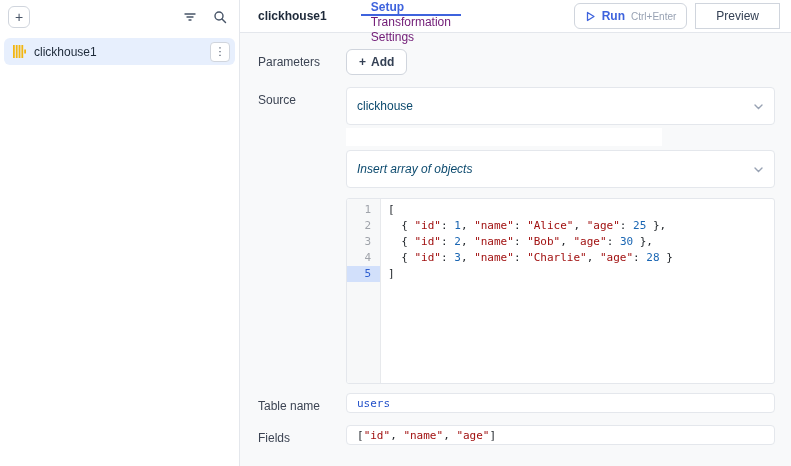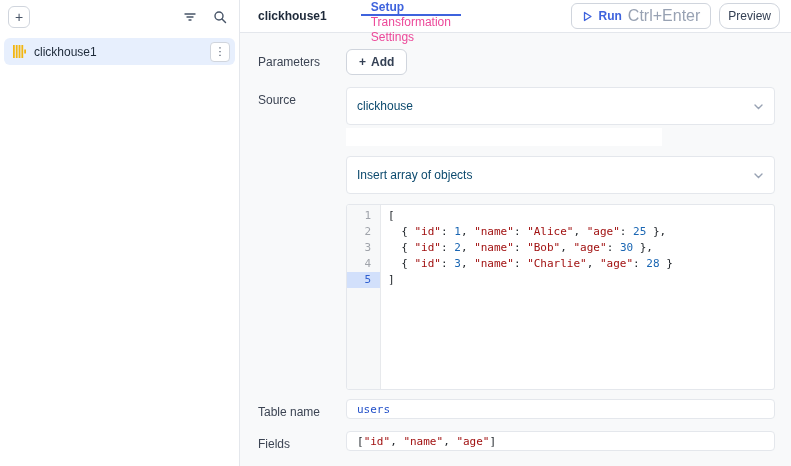--- a/index.html
+++ b/index.html
@@ -17,37 +17,37 @@
   .icon-btn { background:none; border:none; display:flex; align-items:center; cursor:pointer; color:#475467; }
   .query-item { margin:5px 4px 0 4px; height:27px; border-radius:6px; background:#e7effd; display:flex; align-items:center; padding:0 5px 0 9px; gap:8px; cursor:pointer; }
   .query-item .label { font-weight:500; color:#1d2939; }
   .kebab-btn { margin-left:auto; width:20px; height:20px; border:1px solid #d0d5dd; border-radius:4px; background:#fff; color:#475467; font-size:11px; line-height:1; display:flex; align-items:center; justify-content:center; cursor:pointer; }
   .ch-icon { display:flex; align-items:flex-end; }
   
   .main { flex:1; display:flex; flex-direction:column; background:#f8f9fa; min-width:0; }
   .main-header { height:33px; flex-shrink:0; background:#fff; border-bottom:1px solid #e4e7ec; display:flex; align-items:center; padding:0 11px 0 18px; }
   .query-title { font-weight:600; color:#1d2939; white-space:nowrap; }
   .tabs { display:flex; align-items:stretch; height:100%; margin-left:34px;flex-direction:column; }
-  .tab { display:flex; align-items:center; padding:0 10px; color:#ec4899; cursor:pointer; border-bottom:2px solid transparent; margin-bottom:-1px; }
+  .tab { display:flex; align-items:center; padding:0 10px; color:#701a75; cursor:pointer; border-bottom:2px solid transparent; margin-bottom:-1px; }
   .tab.active { color:#3e63dd; font-weight:600; border-bottom-color:#3e63dd; }
   .header-actions { margin-left:auto; display:flex; align-items:center; gap:8px; }
   .run-btn { display:flex; align-items:center; gap:6px; height:26px; padding:0 10px; background:#fff; border:1px solid #d0d5dd; border-radius:6px; cursor:pointer; }
   .run-btn .run-label { color:#3e63dd; font-weight:600; font-size:12px; }
-  .run-btn .run-shortcut { color:#98a2b3; font-size:16px; }
-  .preview-btn { height:26px; padding:0 8px; background:#fff; border:1px solid #d0d5dd; border-radius:9px; color:#344054; font-weight:500; font-size:12px; cursor:pointer; }
+  .run-btn .run-shortcut { color:#98a2b3; font-size:10px; }
+  .preview-btn { height:26px; padding:0 20px; background:#fff; border:1px solid #d0d5dd; border-radius:0; color:#344054; font-weight:500; font-size:12px; cursor:pointer; }
   
   .body { flex:1; padding:16px 16px 1px 18px; overflow:hidden; }
   .form-row { display:flex; align-items:flex-start; margin-bottom:12px; }
   .row-label { width:88px; flex-shrink:0; padding-top:6px; color:#3c4453; }
   .row-control { flex:1; min-width:0; }
   .add-param-btn { display:inline-flex; align-items:center; gap:5px; height:26px; padding:0 12px; background:#fff; border:1px solid #d0d5dd; border-radius:6px; color:#344054; font-weight:600; font-size:12px; cursor:pointer; }
   .select-box { height:38px; background:#fff; border:1px solid #e4e7ec; border-radius:4px; display:flex; align-items:center; justify-content:space-between; padding:0 10px; color:#0c4a6e; cursor:pointer; }
   .select-box .chev { color:#98a2b3; display:flex; }
   .sub-panel { margin-top:3px; width:316px; height:18px; background:#fff; }
-  .op-select { margin-top:10px; }
+  .op-select { margin-top:4px;font-style:italic; }
   
   .code-editor { margin-top:10px; height:186px; background:#fff; border:1px solid #e4e7ec; border-radius:3px; display:flex; overflow:hidden; font-family:"DejaVu Sans Mono", monospace; font-size:11px; line-height:16px; }
   .code-gutter { width:34px; flex-shrink:0; background:#f7f8f9; border-right:1px solid #e7e9ec; color:#a0a4ab; padding-top:3px; text-align:right; }
   .code-gutter .ln { height:16px; padding-right:9px; }
   .code-gutter .ln.active { background:#d2e0fb; color:#2f5fd0; }
   .code-content { flex:1; padding:3px 0 0 7px; white-space:pre; color:#24292e; cursor:text; }
   .cline { height:16px; }
   .tok-p { color:#24292e; }
   .tok-s { color:#a11111; }
   .tok-n { color:#1a66b3; }

